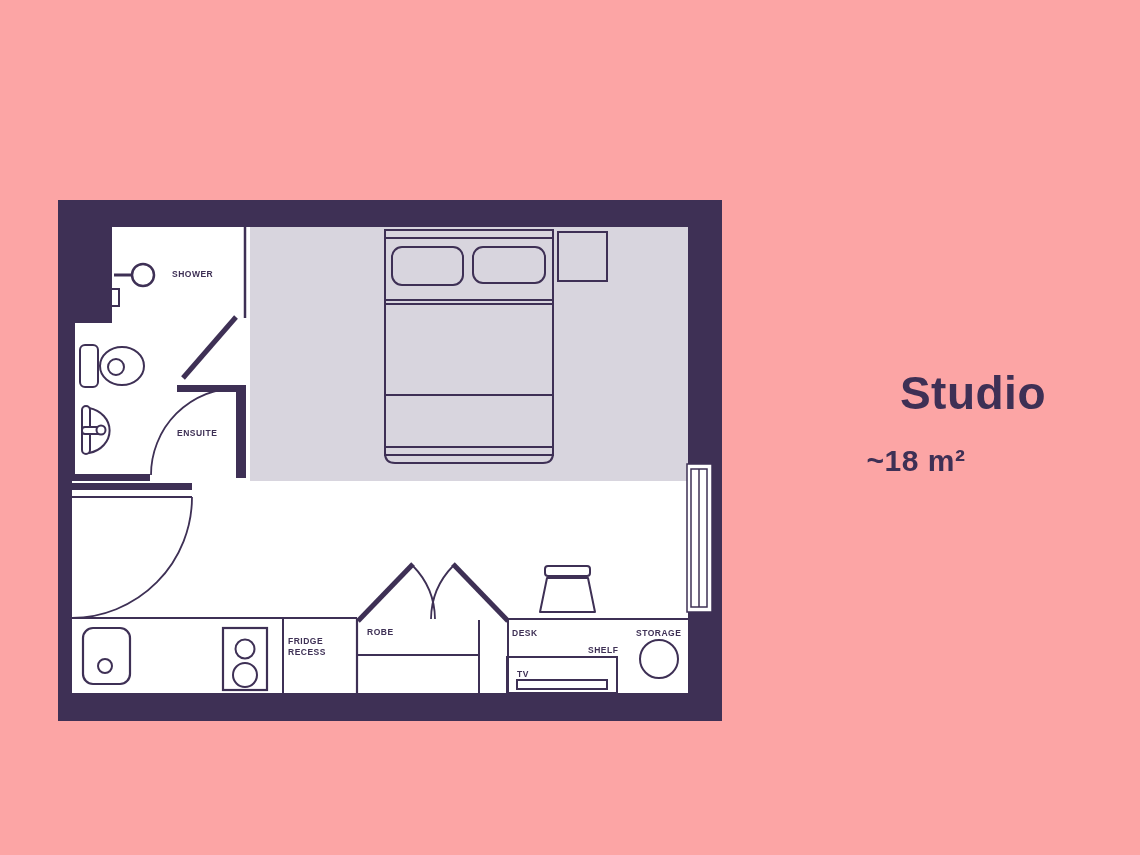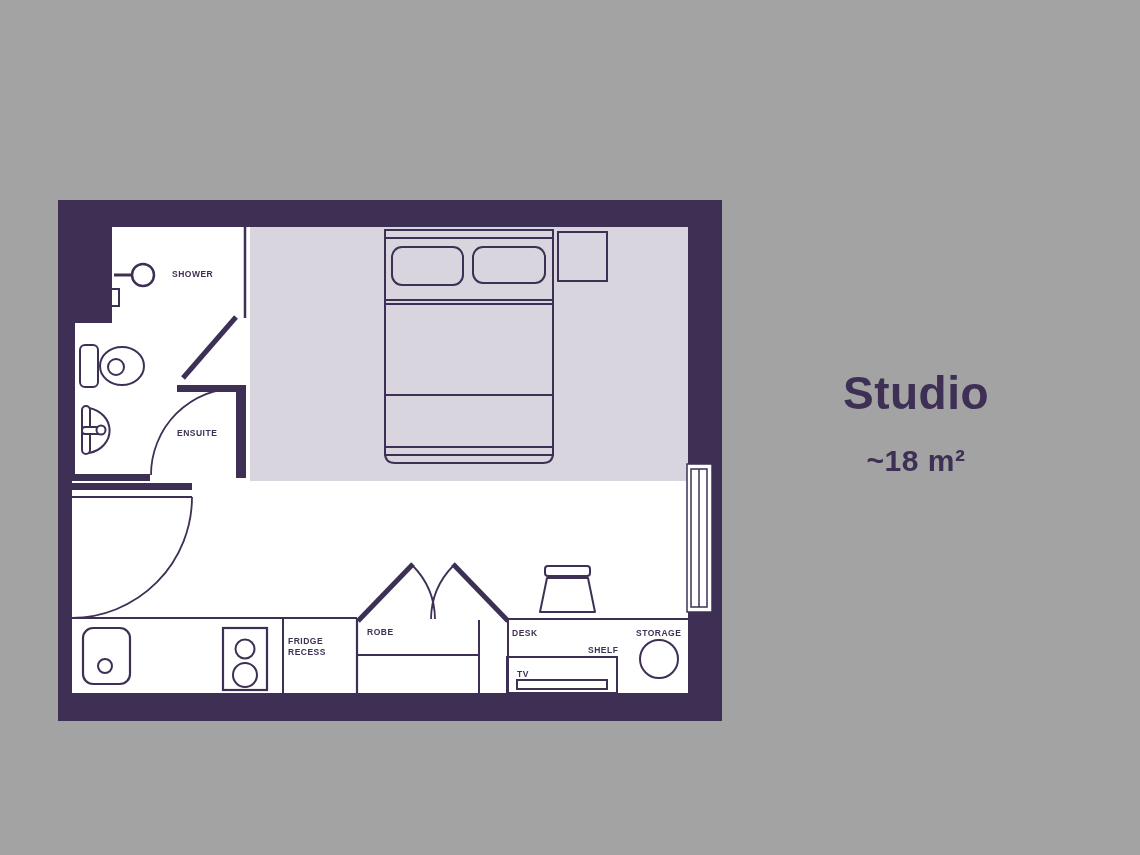--- a/index.html
+++ b/index.html
@@ -1,22 +1,22 @@
 <!DOCTYPE html>
 <html><head>
 <meta charset="utf-8">
 <style>
   html,body{margin:0;padding:0;background:#ffffff;}
-  .stage{position:relative;width:1140px;height:855px;background:#a3a3a3;overflow:hidden;
+  .stage{position:relative;width:1140px;height:855px;background:#fca5a5;overflow:hidden;
          font-family:"Liberation Sans",sans-serif;}
   svg{position:absolute;left:0;top:0;}
   .plan-label{font-family:"Liberation Sans",sans-serif;font-size:8.5px;font-weight:700;
               letter-spacing:0.5px;fill:#3E3055;}
   .title-block{position:absolute;left:786px;top:368px;width:260px;text-align:center;color:#3E3055;}
-  .title-name{font-size:46px;font-weight:700;line-height:50px;letter-spacing:0.5px;}
+  .title-name{font-size:46px;font-weight:700;line-height:50px;letter-spacing:0.5px;text-align:right;}
   .title-area{font-size:30px;font-weight:700;margin-top:26px;letter-spacing:0.5px;}
 </style>
 </head>
 <body>
 
 <div class="stage">
 
   <svg width="1140" height="855" viewBox="0 0 1140 855">
 
     <g>

